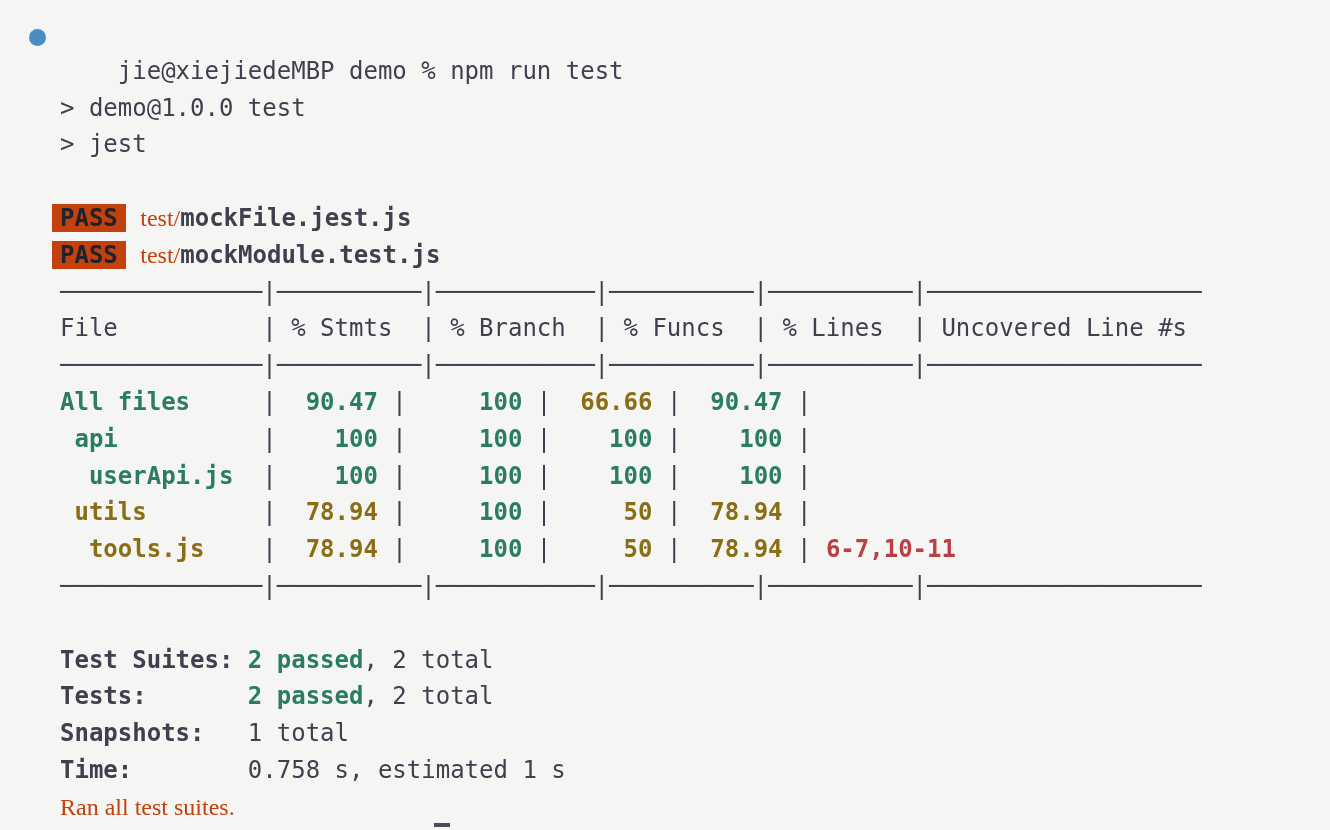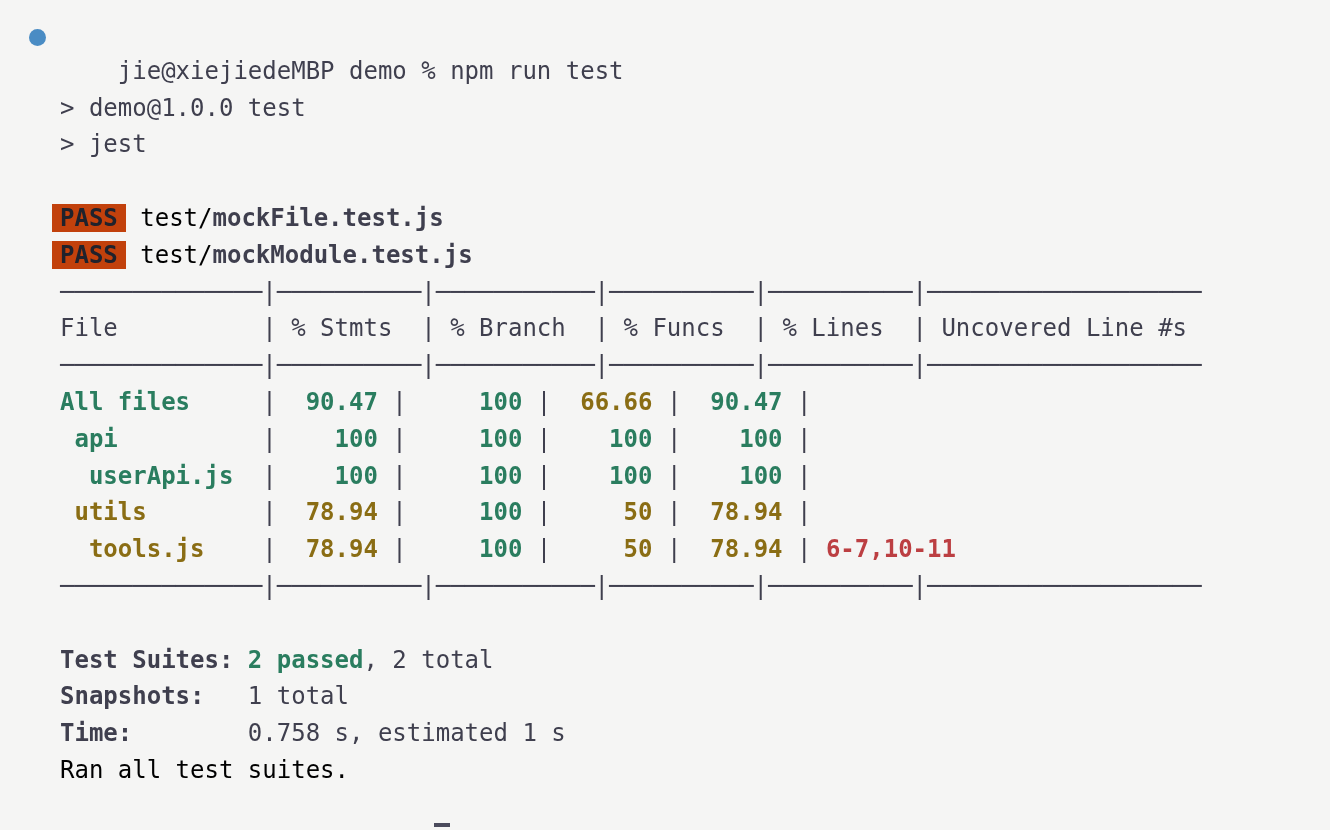--- a/index.html
+++ b/index.html
@@ -45,21 +45,21 @@
     width: 17px;
     height: 17px;
     border-radius: 50%;
     background: #4a8cc4;
   }
   .spacer {
     height: 36.8px;
   }
   
   .c-default { color: #3f3f4e; }
-  .c-grey    { color: #000000; }
+  .c-grey    { color: #c2410c; font-family: Liberation Serif, serif; }
   .c-green   { color: #2a7d5f; }
   .c-olive   { color: #8a6d14; }
   .c-red     { color: #bc3f42; }
   .bold      { font-weight: bold; }
   
   .badge-wrap {
     position: relative;
     white-space: pre;
     padding-left: 44px;
     height: 36.8px;
@@ -89,21 +89,21 @@
     <span class="prompt-dot"></span><span class="c-default">jie@xiejiedeMBP demo % </span><span class="c-default">npm run test</span>
   </div>
 
   <div class="spacer"></div>
 
   <div class="line pad-left c-default">&gt; demo@1.0.0 test</div>
   <div class="line pad-left c-default">&gt; jest</div>
 
   <div class="spacer"></div>
 
-  <div class="badge-wrap"><span class="pass-badge">PASS</span><span class="c-default"> </span><span class="c-grey">test/</span><span class="c-default bold">mockFile.test.js</span></div>
+  <div class="badge-wrap"><span class="pass-badge">PASS</span><span class="c-default"> </span><span class="c-grey">test/</span><span class="c-default bold">mockFile.jest.js</span></div>
 
   <div class="badge-wrap"><span class="pass-badge">PASS</span><span class="c-default"> </span><span class="c-grey">test/</span><span class="c-default bold">mockModule.test.js</span></div>
 
   <div class="line pad-left c-default">──────────────|──────────|───────────|──────────|──────────|───────────────────</div>
   <div class="line pad-left c-default">File          | % Stmts  | % Branch  | % Funcs  | % Lines  | Uncovered Line #s</div>
   <div class="line pad-left c-default">──────────────|──────────|───────────|──────────|──────────|───────────────────</div>
 
   <div id="table-body">
       <div class="line pad-left"><span class="c-green bold">All files     </span><span class="c-default">| </span><span class="c-green bold"> 90.47 </span><span class="c-default">| </span><span class="c-green bold">    100 </span><span class="c-default">| </span><span class="c-olive bold"> 66.66 </span><span class="c-default">| </span><span class="c-green bold"> 90.47 </span><span class="c-default">| </span><span class="c-red bold"></span></div>
       <div class="line pad-left"><span class="c-green bold"> api          </span><span class="c-default">| </span><span class="c-green bold">   100 </span><span class="c-default">| </span><span class="c-green bold">    100 </span><span class="c-default">| </span><span class="c-green bold">   100 </span><span class="c-default">| </span><span class="c-green bold">   100 </span><span class="c-default">| </span><span class="c-red bold"></span></div>
@@ -111,20 +111,21 @@
       <div class="line pad-left"><span class="c-olive bold"> utils        </span><span class="c-default">| </span><span class="c-olive bold"> 78.94 </span><span class="c-default">| </span><span class="c-green bold">    100 </span><span class="c-default">| </span><span class="c-olive bold">    50 </span><span class="c-default">| </span><span class="c-olive bold"> 78.94 </span><span class="c-default">| </span><span class="c-red bold"></span></div>
       <div class="line pad-left"><span class="c-olive bold">  tools.js    </span><span class="c-default">| </span><span class="c-olive bold"> 78.94 </span><span class="c-default">| </span><span class="c-green bold">    100 </span><span class="c-default">| </span><span class="c-olive bold">    50 </span><span class="c-default">| </span><span class="c-olive bold"> 78.94 </span><span class="c-default">| </span><span class="c-red bold">6-7,10-11</span></div>
     </div>
 
   <div class="line pad-left c-default">──────────────|──────────|───────────|──────────|──────────|───────────────────</div>
 
   <div class="spacer"></div>
 
   <div id="summary-body">
       <div class="line pad-left"><span class="c-default bold">Test Suites: </span><span class="c-green bold">2 passed</span><span class="c-default">, 2 total</span></div>
+      <div class="line pad-left"><span class="c-default bold">Tests:       </span><span class="c-green bold">2 passed</span><span class="c-default">, 2 total</span></div>
       <div class="line pad-left"><span class="c-default bold">Snapshots:   </span><span class="c-default">1 total</span></div>
       <div class="line pad-left"><span class="c-default bold">Time:        </span><span class="c-default">0.758 s, estimated 1 s</span></div>
     </div>
 
   <div class="line pad-left c-grey">Ran all test suites.</div>
 
   <div class="cursor"></div>
 </div>
 
 </body></html>

